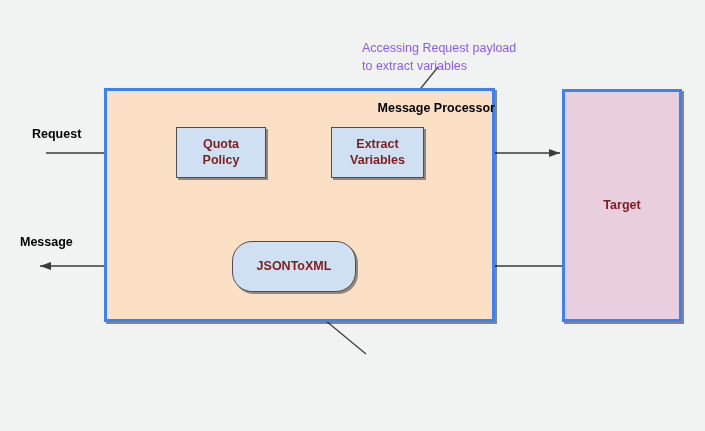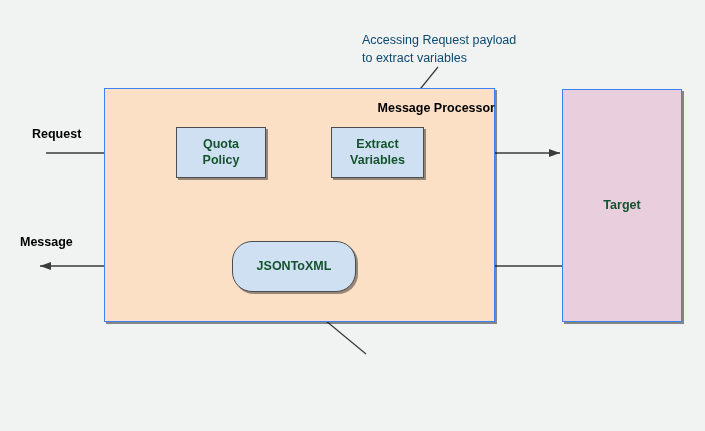--- a/index.html
+++ b/index.html
@@ -29,26 +29,26 @@
     height: 431px;
   }
   .node {
     position: absolute;
     box-sizing: border-box;
     display: flex;
     align-items: center;
     justify-content: center;
     text-align: center;
     font-weight: bold;
-    color: #14532d;
+    color: #7f1d1d;
     line-height: 1.25;
     white-space: pre-line;
   }
   .container-node {
-    border: 1px solid #3b82f6;
+    border: 3px solid #3b82f6;
     box-shadow: 2px 2px 0 rgba(0,0,0,0.45);
   }
   .policy-node {
     border: 1px solid #4d4d4d;
     box-shadow: 2px 2px 0 rgba(0,0,0,0.40);
     font-size: 12.5px;
   }
   #message-processor {
     left: 104px;
     top: 88px;
@@ -107,23 +107,24 @@
     left: 32px;
     top: 127px;
   }
   #label-response {
     left: 20px;
     top: 235px;
   }
   .annotation {
     position: absolute;
     font-size: 12.5px;
-    color: #0c4a6e;
+    color: #8b5cf6;
     line-height: 1.42;
     white-space: pre-line;
+    margin-top: 8px;
   }
   #annotation-request {
     left: 362px;
     top: 32px;
     width: 200px;
   }
   #annotation-response {
     left: 361px;
     top: 362px;
     width: 200px;

